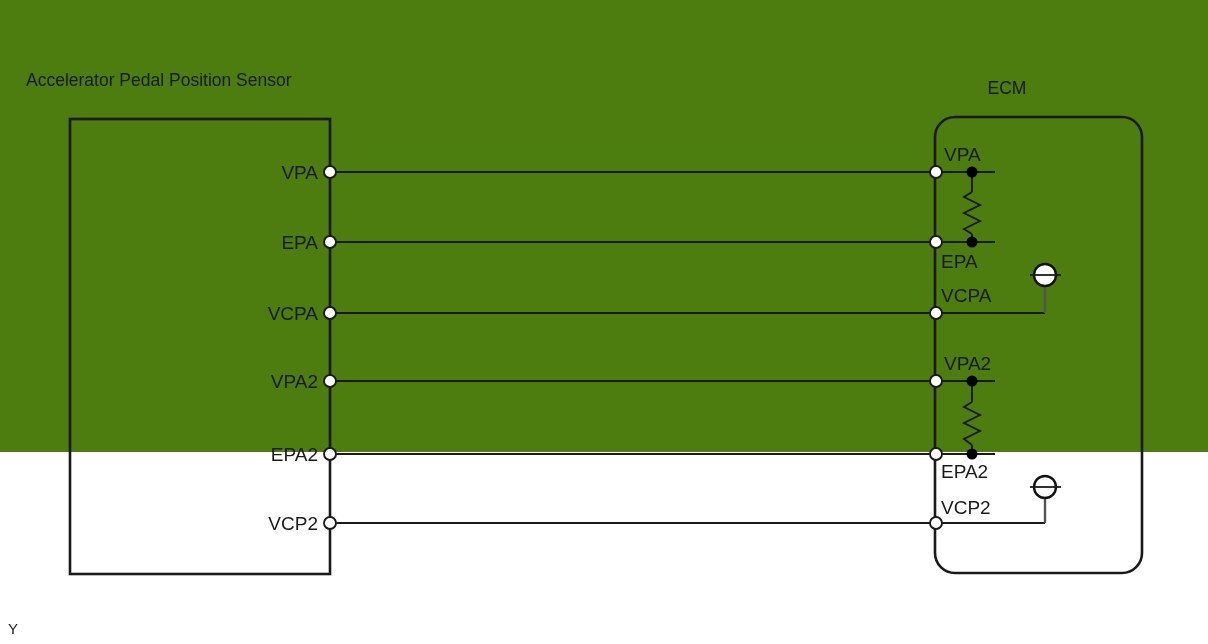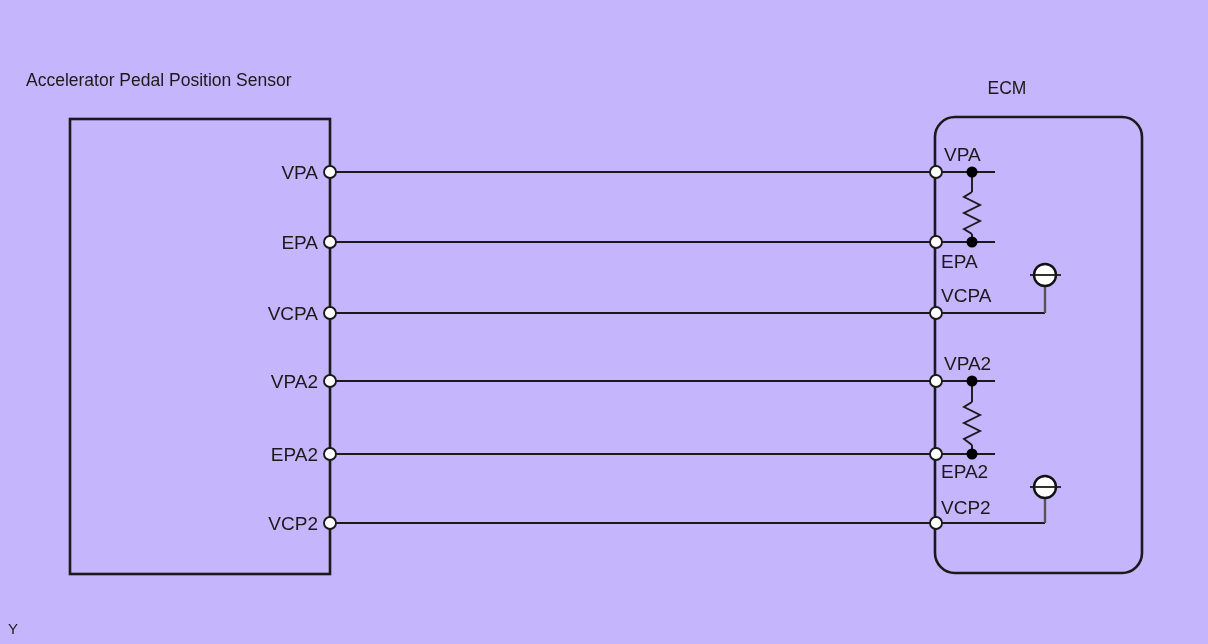--- a/index.html
+++ b/index.html
@@ -10,22 +10,22 @@
   }
   body {
     width: 1208px;
     height: 644px;
     overflow: hidden;
     font-family: "Liberation Sans", sans-serif;
   }
   #diagram-root {
     position: relative;
     width: 1208px;
-    height: 644px;
-    background: #c4b5fd;
+    height: 452px;
+    background: #4d7c0f;
   }
   svg#wiring-svg {
     display: block;
     width: 1208px;
     height: 644px;
   }
   .box-stroke {
     fill: none;
     stroke: #1a1a1a;
     stroke-width: 2.6;

